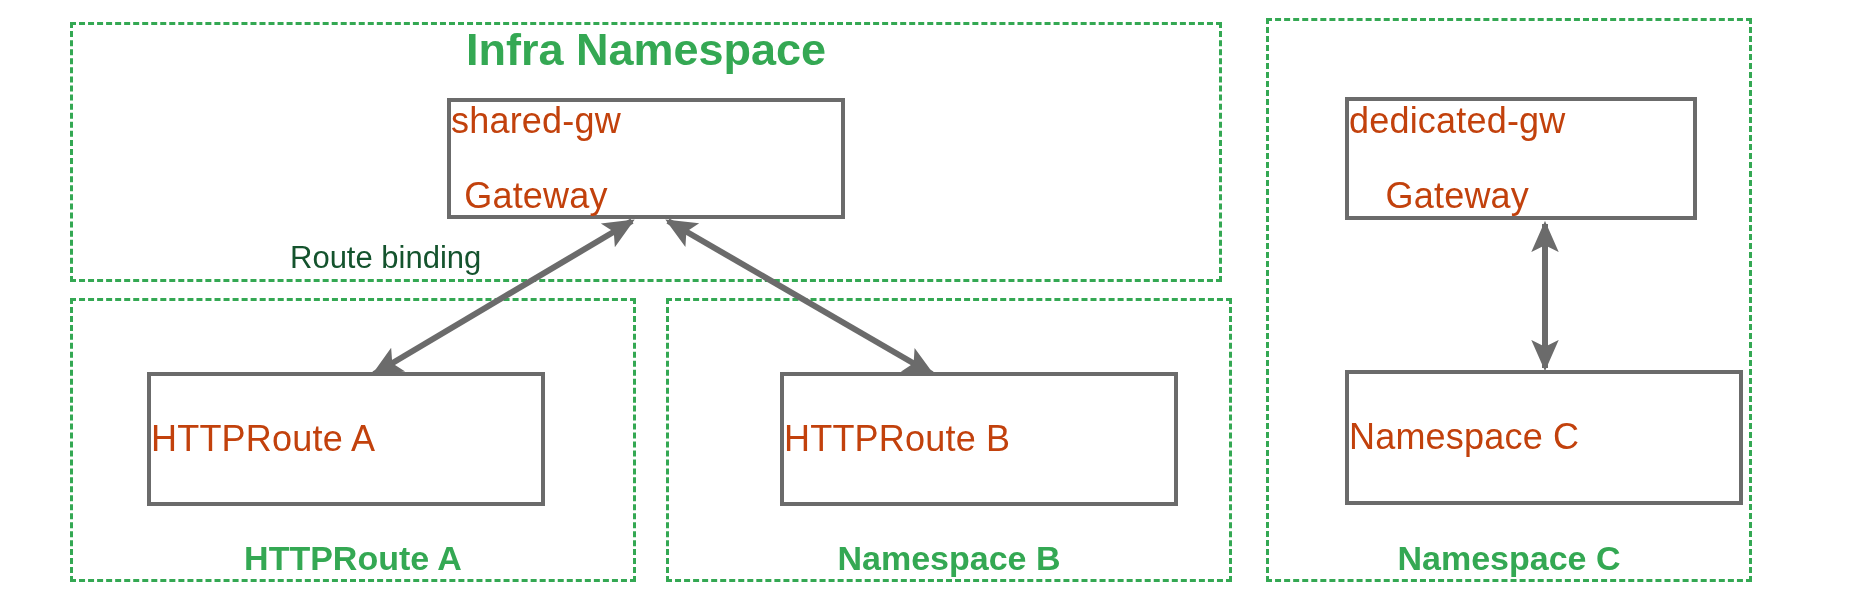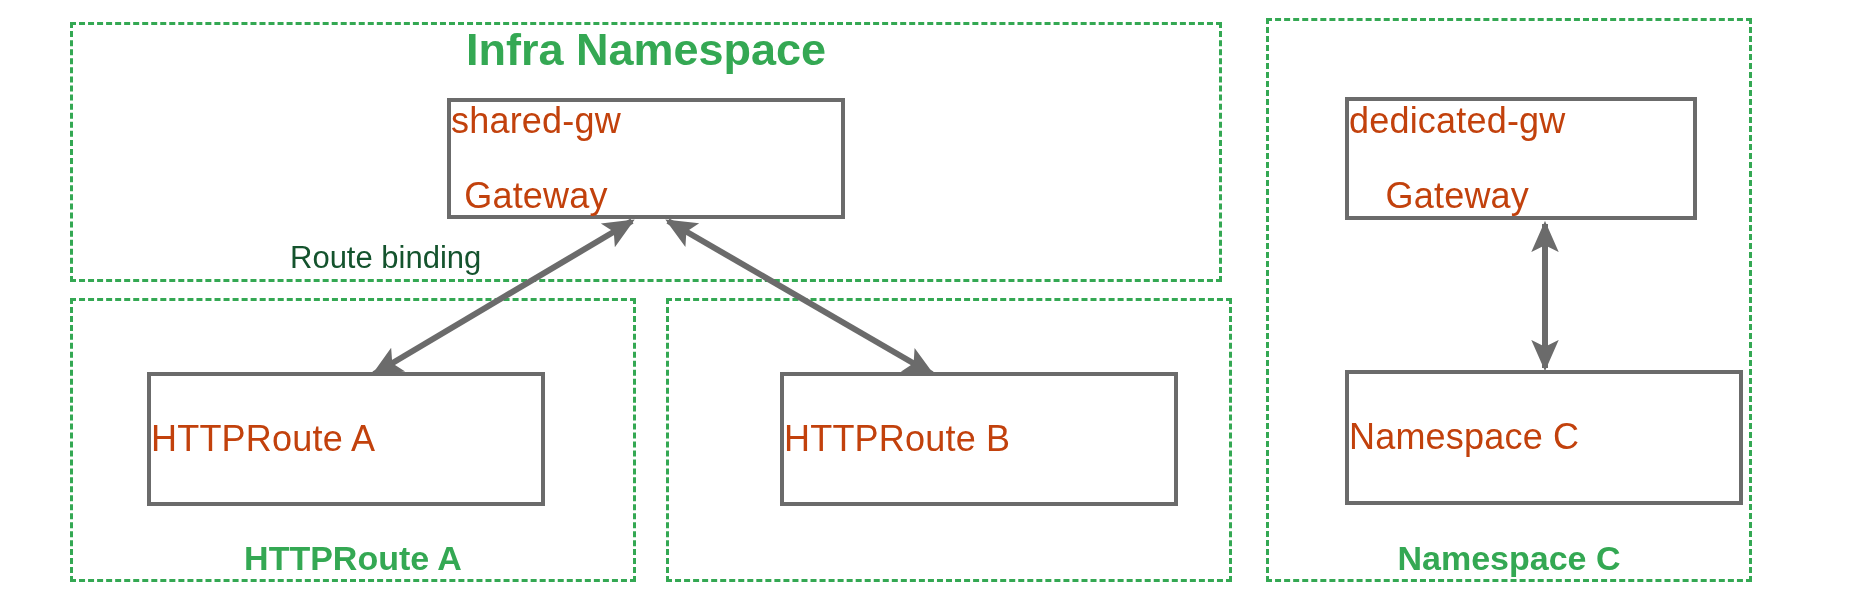--- a/index.html
+++ b/index.html
@@ -91,20 +91,21 @@
   <div class="ns-box" style="left:70px; top:298px; width:566px; height:284px;"></div>
 
   <div class="ns-box" style="left:666px; top:298px; width:566px; height:284px;"></div>
 
   <div class="ns-box" style="left:1266px; top:18px; width:486px; height:564px;"></div>
 
   <div class="ns-label title" style="left:70px; top:27px; width:1152px;">Infra Namespace</div>
 
   <div class="ns-label" style="left:70px; top:541px; width:566px;">HTTPRoute A</div>
 
+  <div class="ns-label" style="left:666px; top:541px; width:566px;">Namespace B</div>
 
   <div class="ns-label" style="left:1266px; top:541px; width:486px;">Namespace C</div>
 
   <svg id="arrows" viewBox="0 0 1860 600" xmlns="http://www.w3.org/2000/svg">
     <defs>
       <marker id="ah" viewBox="0 0 10 10" refX="9" refY="5" markerWidth="5.2" markerHeight="5.2" orient="auto-start-reverse" markerUnits="strokeWidth">
         <path d="M 0 0.6 L 10 5 L 0 9.4 L 2.2 5 Z" fill="#6B6B6B"></path>
       </marker>
     </defs>
 

